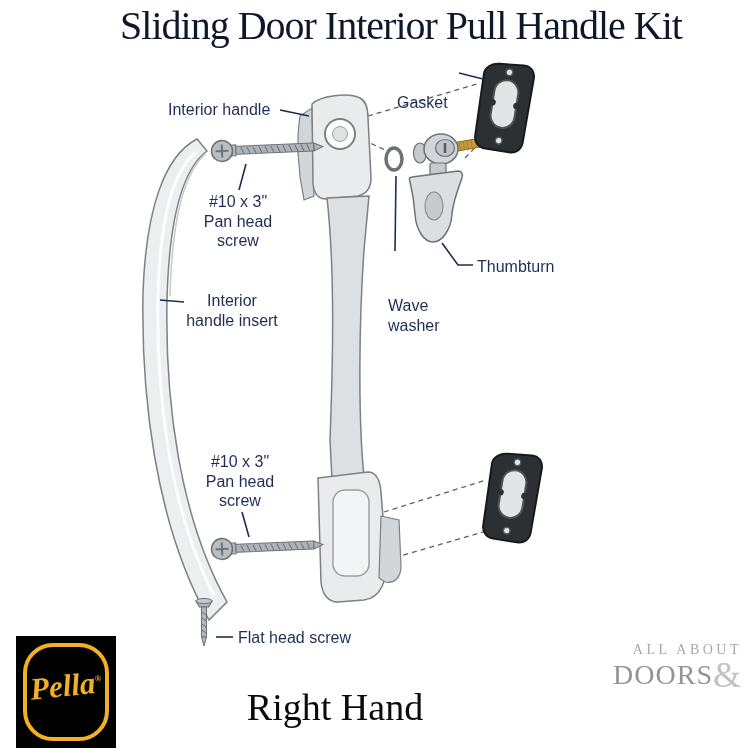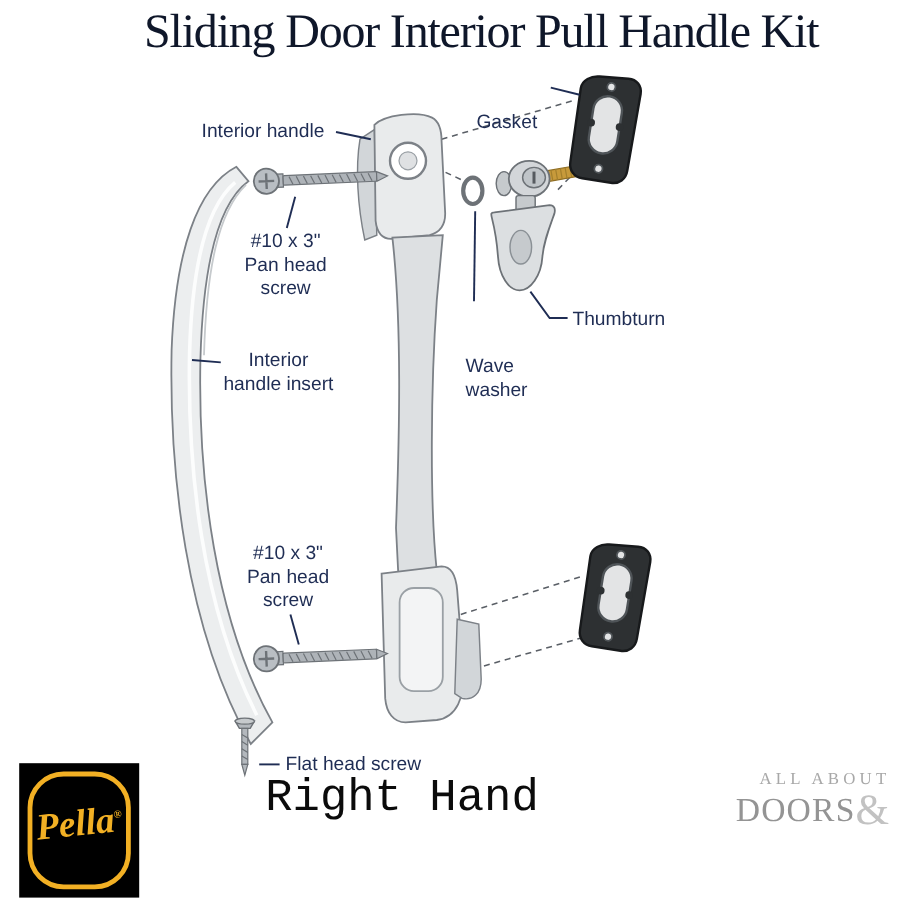--- a/index.html
+++ b/index.html
@@ -26,22 +26,22 @@
     position: absolute;
     color: #1f2d54;
     font-size: 16px;
     line-height: 1.22;
     white-space: pre-line;
   }
   .lbl.center { text-align: center; }
   .footer-serif {
     position: absolute; left: 160px; width: 350px;
     text-align: center;
-    font-family: Liberation Mono, monospace;
-    font-size: 38px; color: #0b0b0b;
+    font-family: Liberation Serif, serif;
+    font-size: 38px; color: #0b0b0b; margin-top: 41px;
   }
   .hand { top: 644px; }
   .colorline { top: 688px; }
 
   .pella {
     position: absolute; left: 16px; top: 636px;
     width: 100px; height: 112px; background: #000;
   }
   .pella-ring {
     position: absolute; left: 7px; top: 7px; right: 7px; bottom: 7px;

